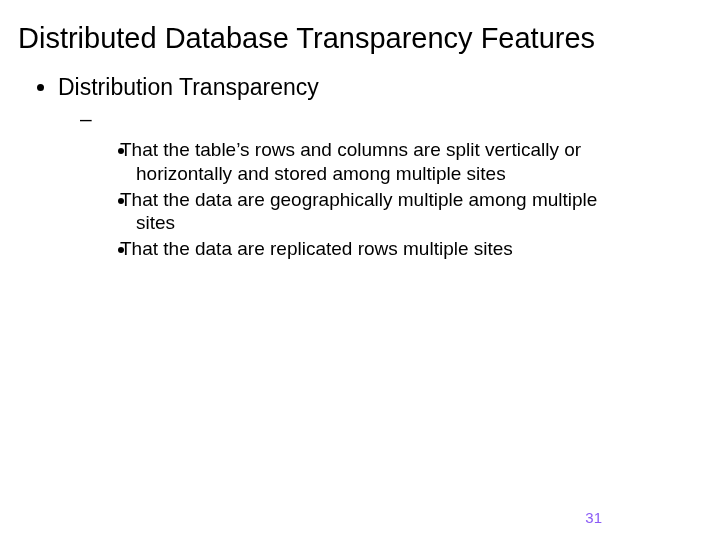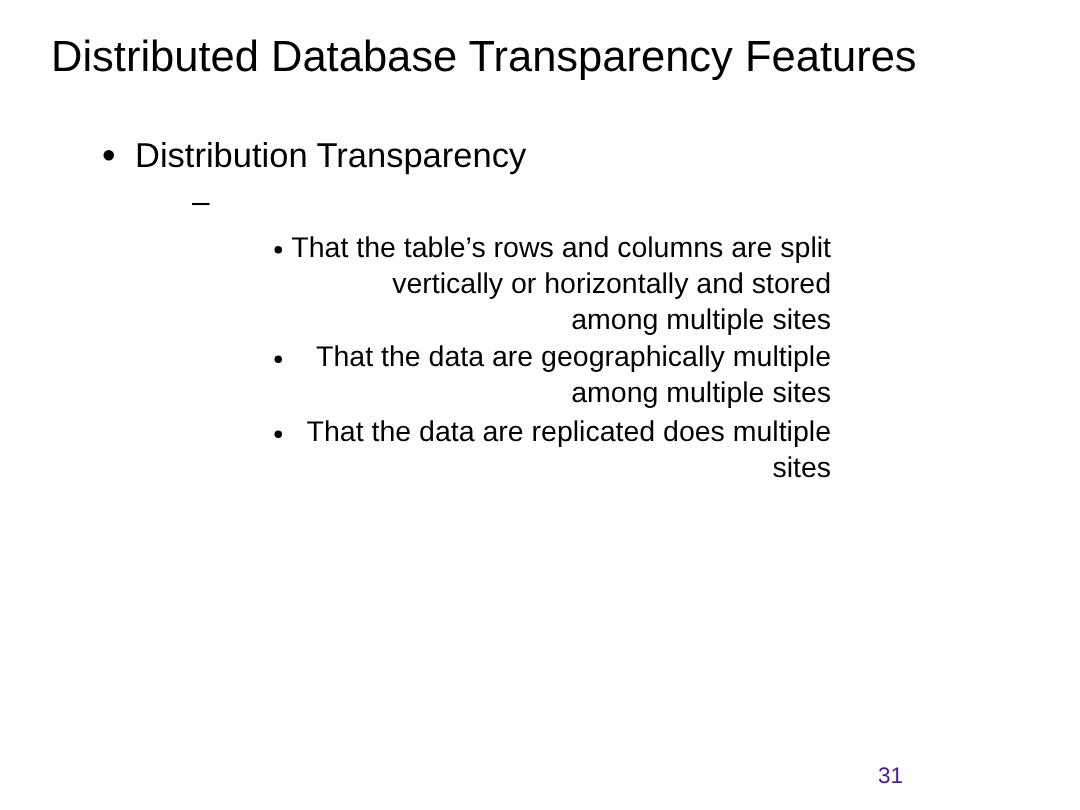--- a/index.html
+++ b/index.html
@@ -11,35 +11,34 @@
     font-family: Arial, Helvetica, sans-serif;
     color: #000000;
     overflow: hidden;
     position: relative;
   }
   .slide {
     width: 632px;
     height: 540px;
     position: relative;
     box-sizing: border-box;
-    padding-left: 16px;
   }
   .title {
     font-size: 29px;
     font-weight: 400;
     padding: 22px 18px 0 18px;
     letter-spacing: 0px;
   }
   .content {
     padding: 18px 30px 0 30px;
     font-size: 23px;
     line-height: 1.25;
   }
   ul {
-    margin: 16px;
+    margin: 0;
     padding-left: 28px;
   }
   li {
     margin-bottom: 2px;
   }
   ul.level1 {
     list-style: disc;
     font-size: 23px;
   }
   ul.level2 {
@@ -53,50 +52,49 @@
   }
   ul.level2 > li {
     text-indent: -16px;
     padding-left: 16px;
   }
   ul.level3 {
     list-style: disc;
     font-size: 19px;
     padding-left: 40px;
     margin-top: 6px;
-    text-align: right;
   }
   ul.level3 > li {
     margin-bottom: 2px;
   }
   .pagenum {
     position: absolute;
     bottom: 14px;
     right: 30px;
     font-size: 15px;
-    color: #4c1d95;
+    color: #8b5cf6;
   }
 </style>
 </head>
 <body>
 
 <div class="slide">
 
   <div class="title">Distributed Database Transparency Features</div>
 
   <div class="content">
     <ul class="level1">
       <li>
         <span>Distribution Transparency</span>
         <ul class="level2">
           <li>
             <ul class="level3">
               <li><span>That the table’s rows and columns are split vertically or horizontally and stored among multiple sites</span></li>
               <li><span>That the data are geographically multiple among multiple sites</span></li>
-              <li><span>That the data are replicated does multiple sites</span></li>
+              <li><span>That the data are replicated rows multiple sites</span></li>
             </ul>
           </li>
         </ul>
       </li>
     </ul>
   </div>
 
   <div class="pagenum">31</div>
 </div>
 

